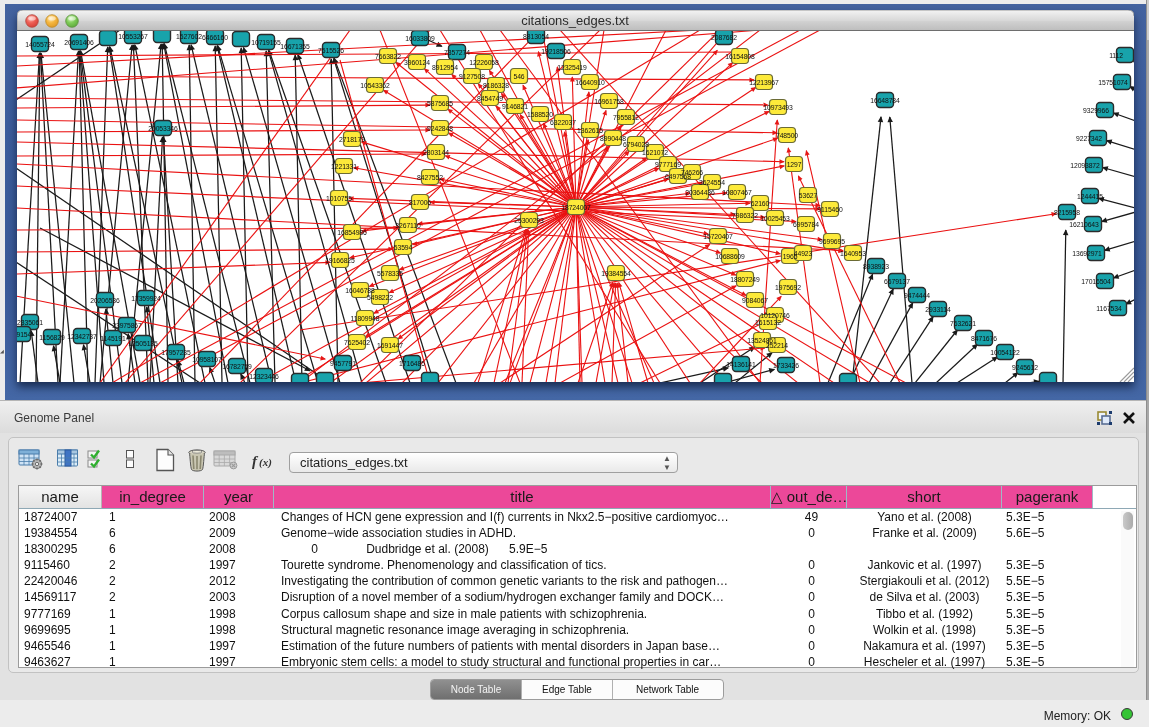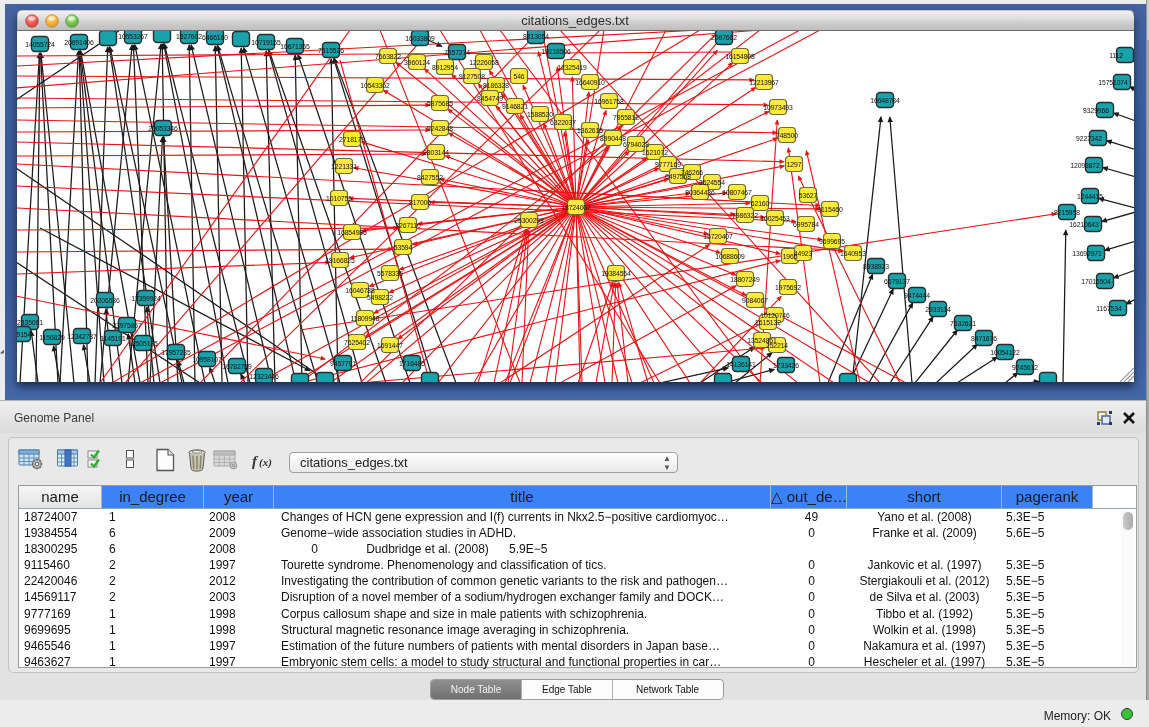--- a/index.html
+++ b/index.html
@@ -24,21 +24,21 @@
 .ic { position:absolute; top:0; }
 #combo { position:absolute; left:280px; top:14px; width:389px; height:21px;
   background:linear-gradient(180deg,#ffffff,#e9e9e9); border:1px solid #9f9f9f;
   border-radius:4px; font-size:13px; color:#222; line-height:19px; padding-left:10px; }
 #combo .arr { position:absolute; right:6px; top:1px; font-size:8px; color:#555; line-height:9px; }
 #tablewrap { position:absolute; left:9px; top:47px; width:1119px; height:183px;
   background:#fff; border:1px solid #9b9b9b; }
 #thead { position:absolute; left:0; top:0; width:1117px; height:23px; display:flex;
   font-size:15px; color:#1a1a1a; text-align:center; line-height:22px;
   border-bottom:1px solid #8ea8b5; }
-#thead div { border-right:1px solid #9fb9c6; background:#3b82f6; overflow:hidden; white-space:nowrap; }
+#thead div { border-right:1px solid #9fb9c6; background:#ec4899; overflow:hidden; white-space:nowrap; }
 #thead .h0 { width:83px; background:linear-gradient(180deg,#f6f6f6,#e3e3e3); border-right:1px solid #b5b5b5; }
 #thead .h1 { width:102px; } #thead .h2 { width:70px; } #thead .h3 { width:497px; }
 #thead .h4 { width:76px; } #thead .h5 { width:155px; } #thead .h6 { width:91px; }
 #thead .h7 { width:43px; background:#fff; border-right:none; }
 #tbody { position:absolute; left:0; top:23px; width:1117px; font-size:12px; color:#111; }
 .tr { display:flex; height:16.1px; line-height:16px; white-space:nowrap; }
 .tr div { overflow:hidden; }
 .c0 { width:83px; padding-left:5px; } .c1 { width:102px; padding-left:7px; }
 .c2 { width:70px; padding-left:5px; } .c3 { width:497px; padding-left:7px; }
 .c4 { width:76px; padding-left:5px;text-align:center; } .c5 { width:155px; text-align:center; }

